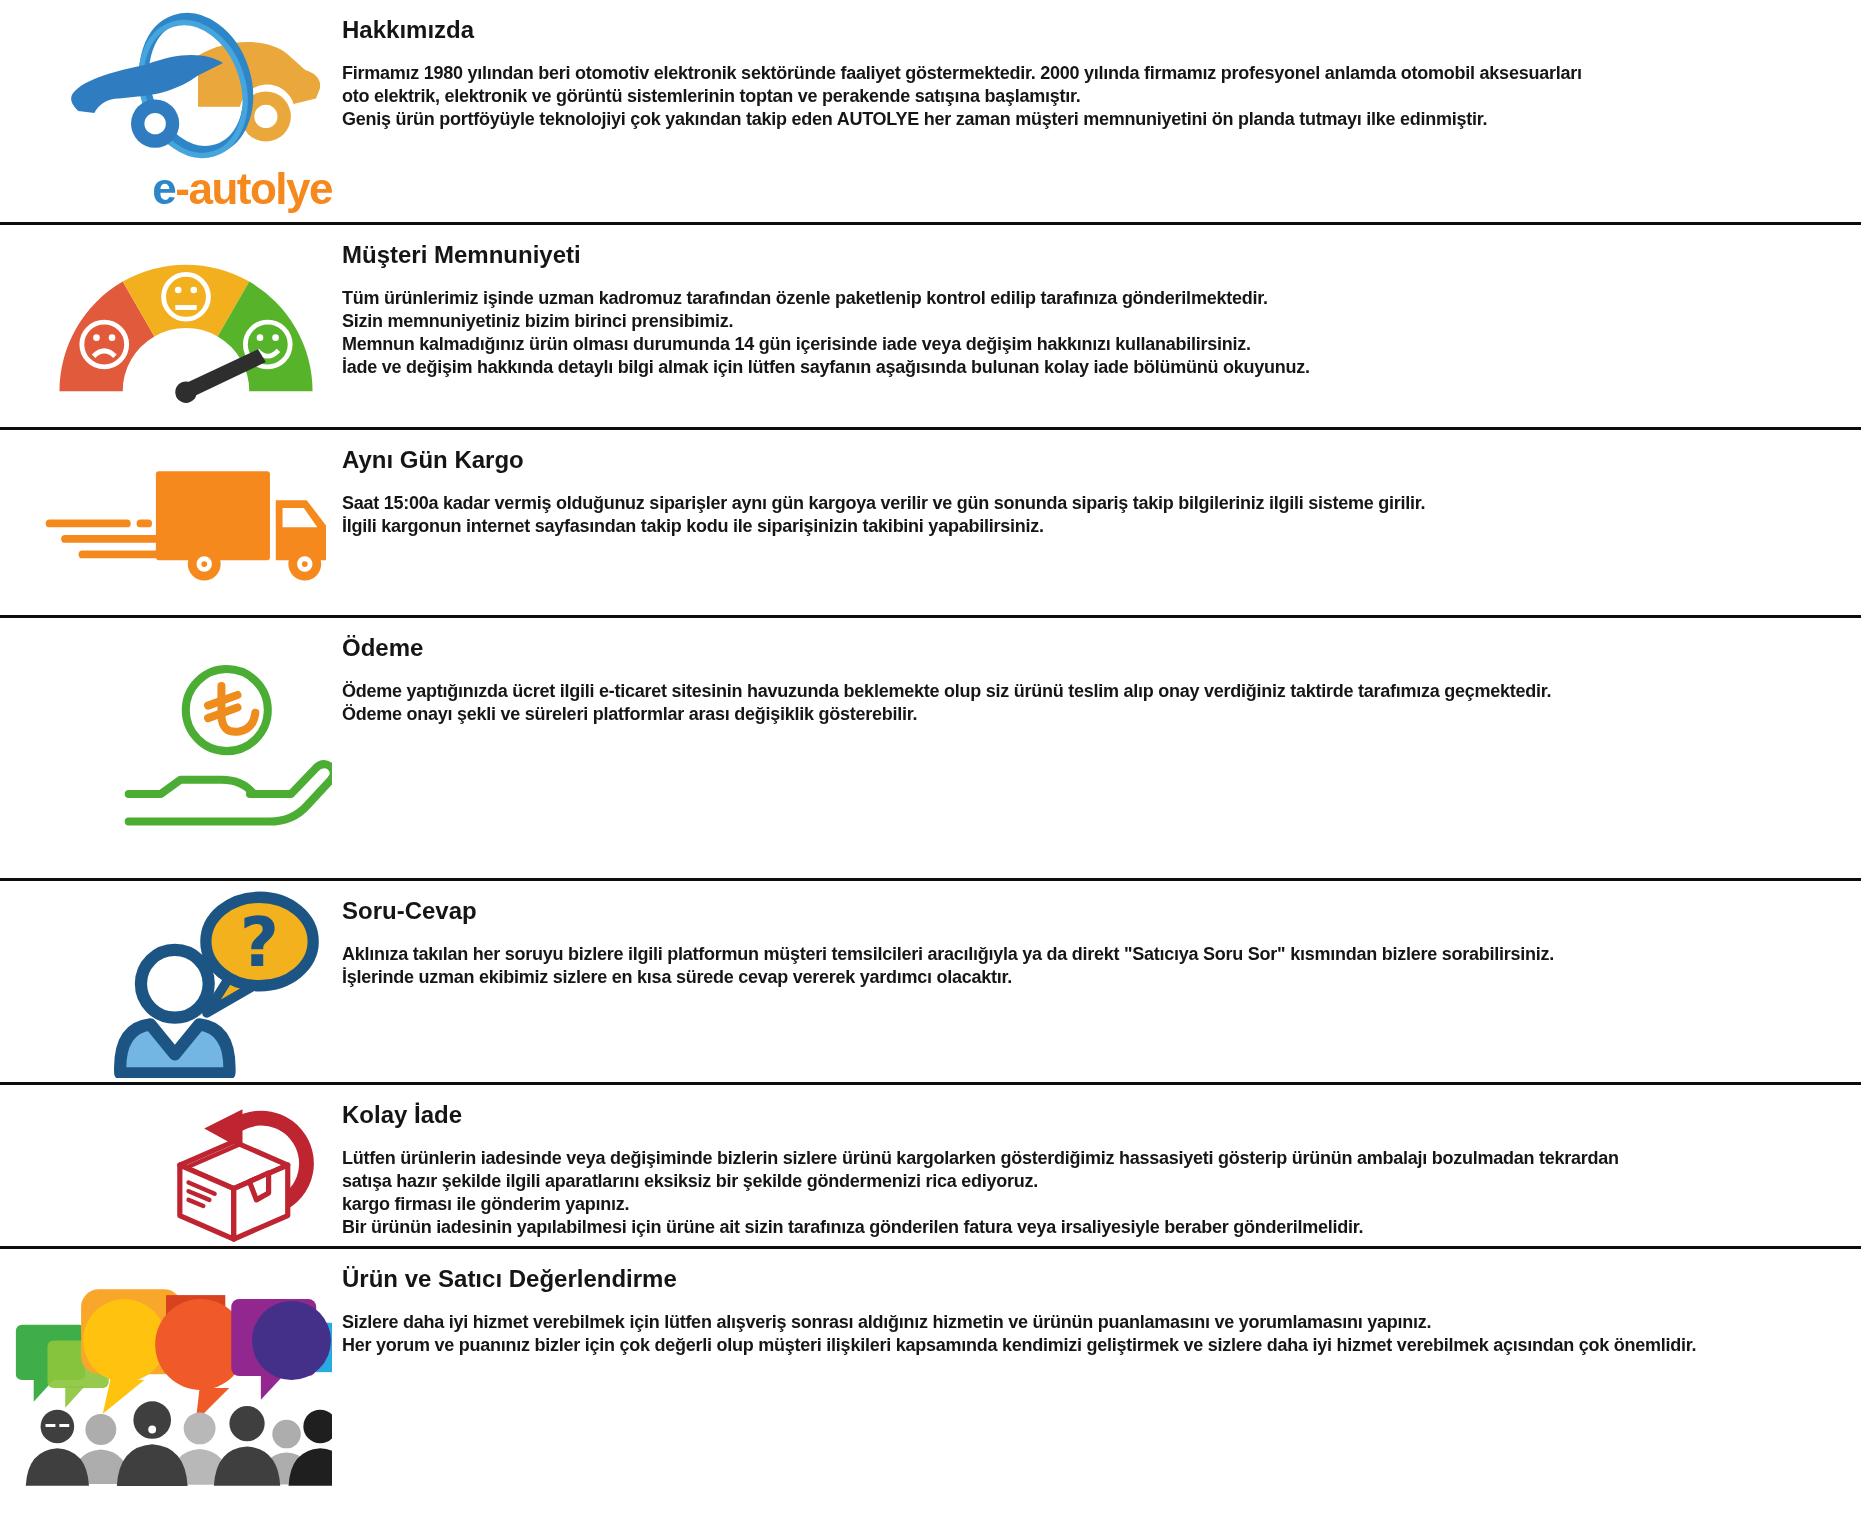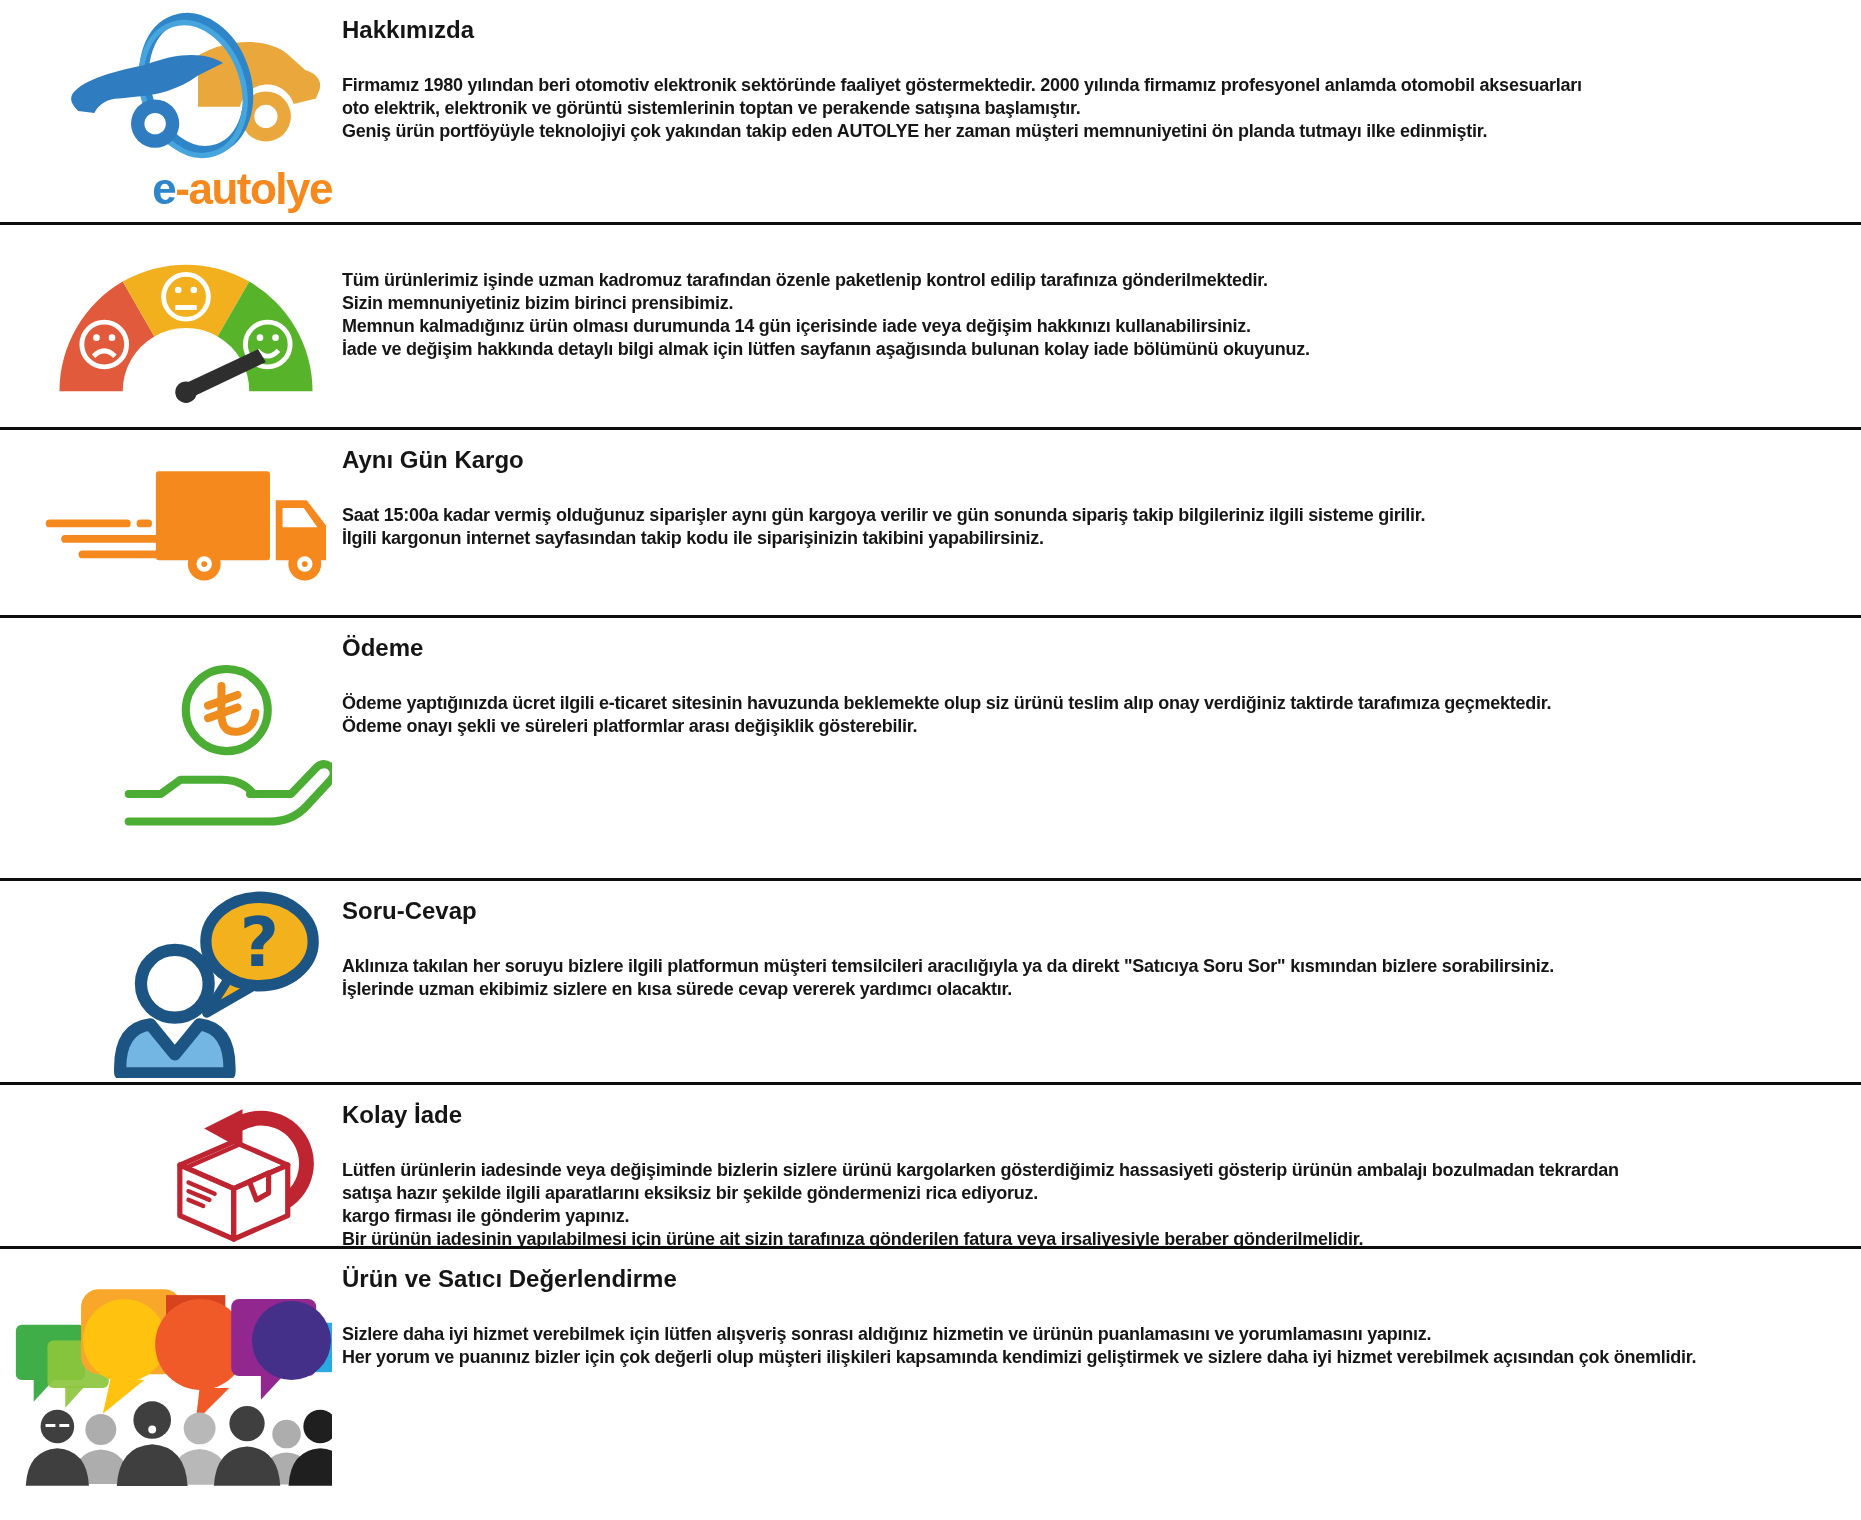--- a/index.html
+++ b/index.html
@@ -7,21 +7,21 @@
     width:1861px;height:1520px;overflow:hidden;
     background:#ffffff;color:#111;
     font-family:"Liberation Sans","DejaVu Sans",sans-serif;
   }
   .page{width:1861px;height:1520px;display:flex;flex-direction:column}
   .section{display:flex;box-sizing:border-box;border-top:3px solid #0d0d0d;background:#fff}
   .section.first{border-top:none}
   .icon-col{flex:0 0 332px;display:flex;flex-direction:column;align-items:flex-end;justify-content:center;overflow:hidden}
   .text-col{flex:1 1 auto;min-width:0;padding:15px 30px 0 10px;overflow:hidden}
   .section-heading{font-size:24px;line-height:30px;font-weight:700;margin:0;color:#151515}
-  .section-body{margin-top:29px}
+  .section-body{margin-top:17px}
   .line{font-size:18px;line-height:23px;font-weight:700;letter-spacing:-0.25px;white-space:nowrap;color:#161616}
   .wordmark{font-weight:700;font-size:44px;line-height:1;margin-top:4px;letter-spacing:-1.5px}
   .wm-e{color:#2E86C8}
   .wm-rest{color:#F6891E}
   svg{display:block}
 </style>
 </head>
 <body>
 
 <div class="page">
@@ -83,20 +83,21 @@
           <path d="M223 108 Q234 120 245 108"></path>
         </g>
         <circle cx="226" cy="95" r="3.4" fill="#ffffff"></circle>
           <circle cx="242" cy="95" r="3.4" fill="#ffffff"></circle>
 
         <polygon points="148,160 143,145 224,107 232,120" fill="#2E2E2E"></polygon>
         <circle cx="150" cy="151" r="11" fill="#2E2E2E"></circle>
       </svg>
     </div>
     <div class="text-col">
+      <h2 class="section-heading">Müşteri Memnuniyeti</h2>
       <div class="section-body">
         <div class="line">Tüm ürünlerimiz işinde uzman kadromuz tarafından özenle paketlenip kontrol edilip tarafınıza gönderilmektedir.</div>
         <div class="line">Sizin memnuniyetiniz bizim birinci prensibimiz.</div>
         <div class="line">Memnun kalmadığınız ürün olması durumunda 14 gün içerisinde iade veya değişim hakkınızı kullanabilirsiniz.</div>
         <div class="line">İade ve değişim hakkında detaylı bilgi almak için lütfen sayfanın aşağısında bulunan kolay iade bölümünü okuyunuz.</div>
       </div>
     </div>
   </div>
 
   <div class="section" style="height:196px">

